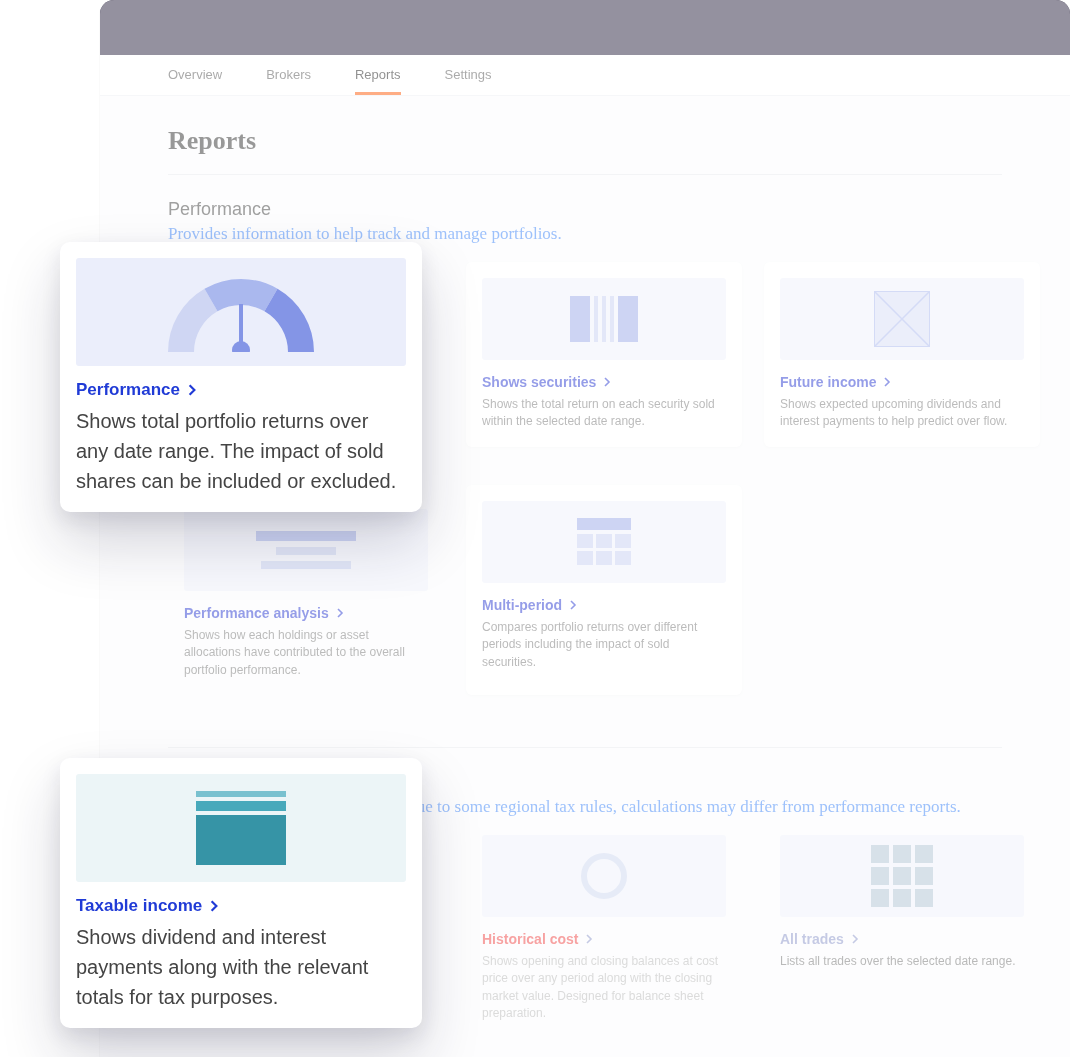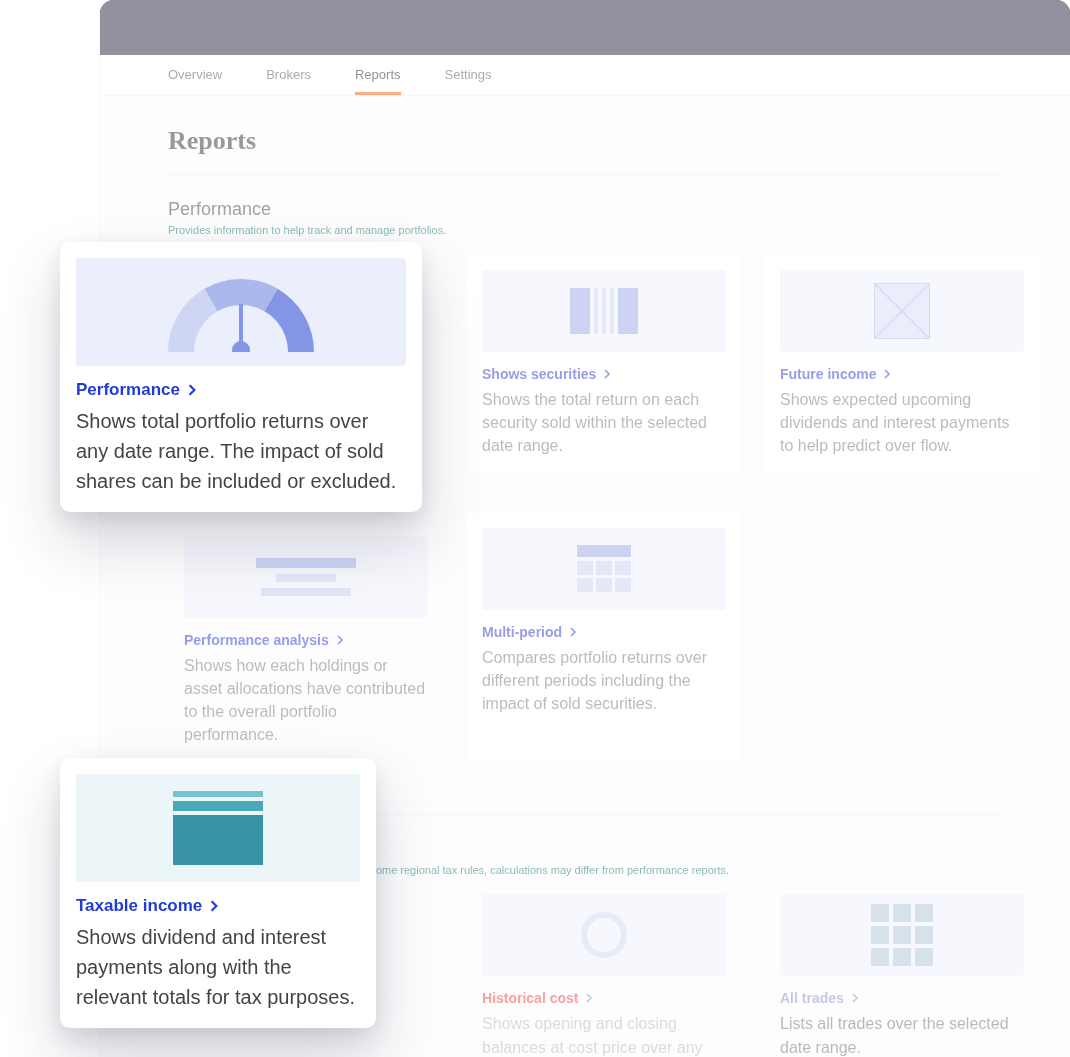--- a/index.html
+++ b/index.html
@@ -58,23 +58,24 @@
     background: rgba(255,255,255,0.5);
     pointer-events: none;
     border-radius: 14px 14px 0 0;
   }
   .section-title {
     font-size: 18px;
     color: #404040;
     margin-bottom: 4px;
   }
   .section-desc {
-    font-size: 11px;
-    color: #0f766e;
+    font-size: 17px;
+    color: #3b82f6;
     margin-bottom: 18px;
+    font-family: Liberation Serif, serif;
   }
   .cards {
     display: grid;
     grid-template-columns: repeat(3, 276px);
     gap: 22px;
   }
   .card {
     background: #fff;
     border-radius: 6px;
     padding: 16px;
@@ -95,21 +96,21 @@
     align-items: center;
     gap: 6px;
     margin-bottom: 6px;
   }
   .card-title {
     font-size: 14px;
     font-weight: 600;
     color: #2a3ad0;
   }
   .card-desc {
-    font-size: 16px;
+    font-size: 12px;
     color: #777;
     line-height: 1.45;
   }
   .chev { width: 10px; height: 10px; }
   .sec2 { margin-top: 52px; border-top: 1px solid #e6e9ed; padding-top: 24px;}
 
   
   .ph-bars { display:flex; gap:4px; align-items:flex-end;}
   .ph-bars span{ background:#a9b6ec; display:block;}
   .ph-x { width:56px; height:56px; position:relative; background:#d7ddf5;}
@@ -126,21 +127,21 @@
   .popout {
     position: absolute;
     background: #fff;
     border-radius: 10px;
     padding: 16px;
     box-shadow: 0 30px 60px rgba(30,30,60,0.18), 0 8px 20px rgba(30,30,60,0.1);
     z-index: 10;
   }
   .popout .thumb { height: 108px; }
   .pop1 { left: 60px; top: 242px; width: 362px; }
-  .pop2 { left: 60px; top: 758px; width: 316px; }
+  .pop2 { left: 60px; top: 758px; width: 362px; }
   .popout .card-title { font-size: 17px; color: #203bd6; font-weight: 600;}
   .popout .card-desc { font-size: 20px; color: #444; line-height:1.5;}
   .pop1 .thumb { background:#ebeefb;}
   .pop2 .thumb { background:#ecf5f7;}
   .pop2 .card-title { color:#203bd6;}
 
   
   .gauge{position:relative;width:160px;height:80px;}
   
   .docstack{display:flex;flex-direction:column;align-items:center;}

